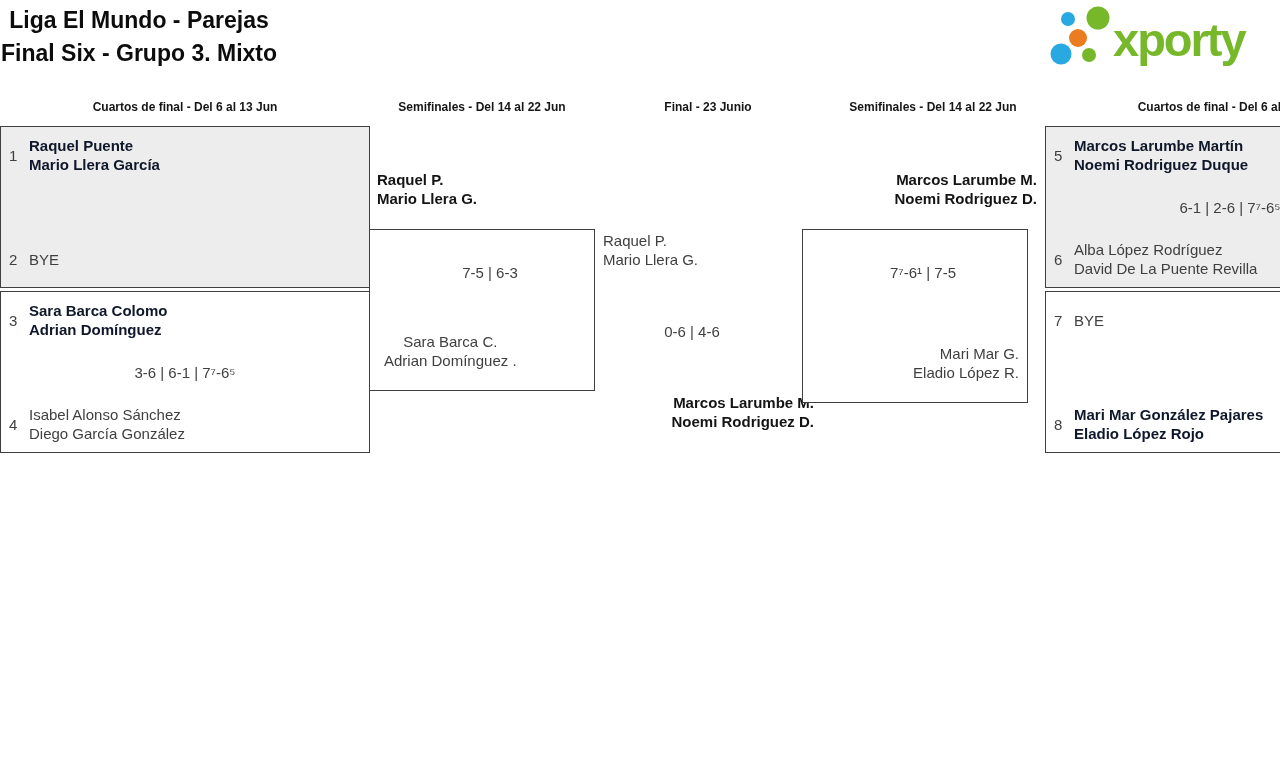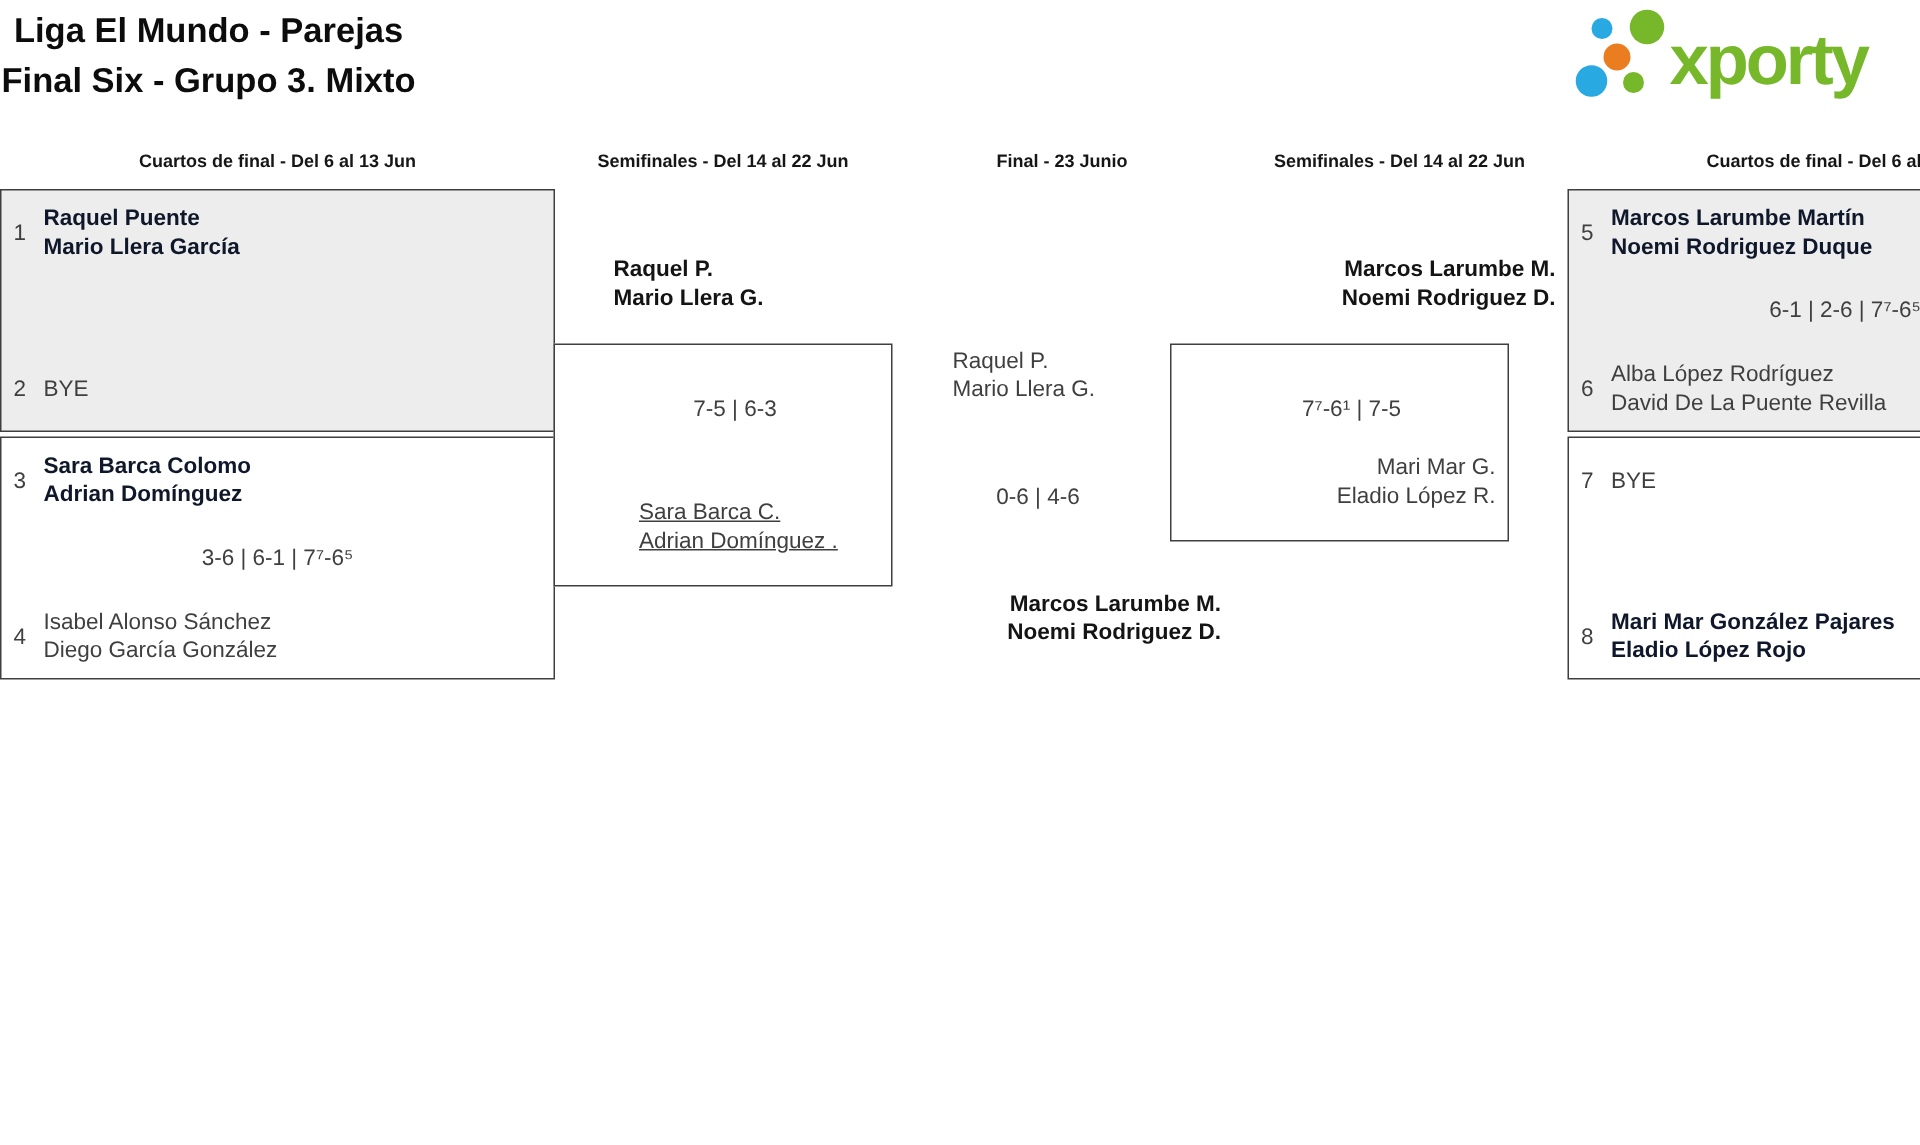--- a/index.html
+++ b/index.html
@@ -27,21 +27,21 @@
   .rh-sf-right { left:820px; width:226px; }
   .rh-qf-right { left:1045px;width:370px; }
 
   
   .match-box { position:absolute; box-sizing:border-box;
     border:1px solid #3f3f3f; background:#ffffff; }
   .match-box.gray { background:#ededed; }
   .qf-left-top     { left:0;      top:126px; width:370px; height:162px; }
   .qf-left-bottom  { left:0;      top:291px; width:370px; height:162px; }
   .sf-left-box     { left:369px;  top:229px; width:226px; height:162px; }
-  .sf-right-box    { left:780px;  top:229px; width:226px; height:132px; }
+  .sf-right-box    { left:802px;  top:229px; width:226px; height:174px; }
   .qf-right-top    { left:1045px; top:126px; width:370px; height:162px; }
   .qf-right-bottom { left:1045px; top:291px; width:370px; height:162px; }
 
   
   .team-row { position:absolute; left:8px; right:6px; height:38px;
     display:flex; align-items:center; }
   .team-row.top    { top:9px; }
   .team-row.bottom { bottom:9px; }
   .seed { flex:none; width:15px; font-size:15px; color:#3f3f3f; }
   .names { margin-left:5px; font-size:15px; line-height:19px; color:#3f3f3f; }
@@ -50,26 +50,26 @@
 
   
   .score { position:absolute; left:0; right:0; text-align:center;
     font-size:15px; line-height:19px; color:#3f3f3f; white-space:nowrap; }
   .score.mid { top:50%; transform:translateY(-50%); }
   .score.sf  { top:33px;margin-left:16px; }
 
   
   .sf-winner { font-size:15px; font-weight:700; line-height:19px;
     color:#141414; top:170px; }
-  .sf-winner .l, .sf-loser .l, .final-team .l { display:block; white-space:nowrap;margin-left:32px; }
+  .sf-winner .l, .sf-loser .l, .final-team .l { display:block; white-space:nowrap; }
   .sf-winner-left  { left:377px; text-align:left; }
   .sf-winner-right { right:243px; text-align:right; }
   .sf-loser { position:absolute; bottom:20px; font-size:15px;
     line-height:19px; color:#3f3f3f; }
-  .sf-loser-left  { left:24px;  text-align:left;text-decoration:underline; }
+  .sf-loser-left  { left:14px;  text-align:center; }
   .sf-loser-right { right:8px; text-align:right; }
 
   
   .final-team { font-size:15px; line-height:19px; }
   .final-top  { left:603px; top:231px; color:#3f3f3f; text-align:left; }
   .final-bottom { right:466px; top:393px; text-align:right;
     font-weight:700; color:#141414; }
   .final-score { left:579px; width:226px; top:322px; }
 </style>
 </head>

